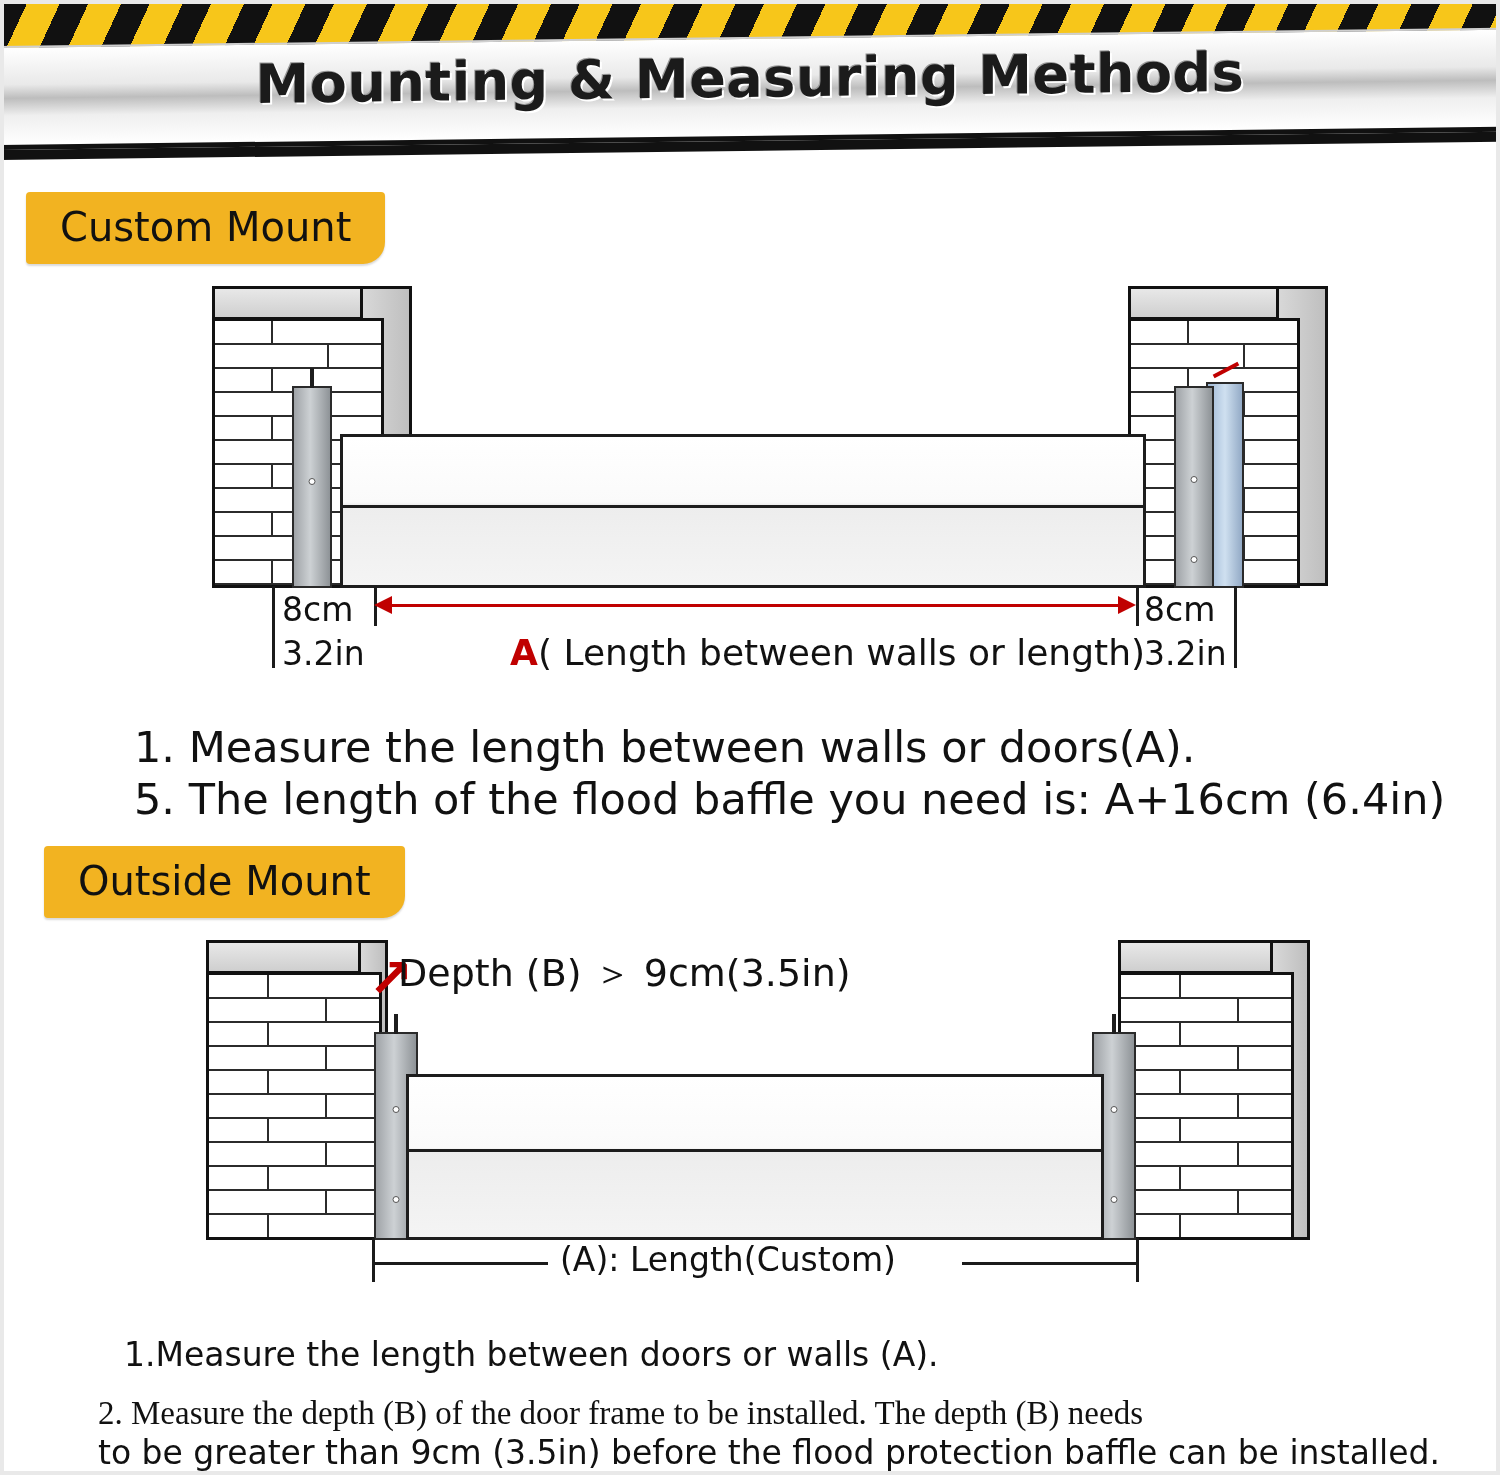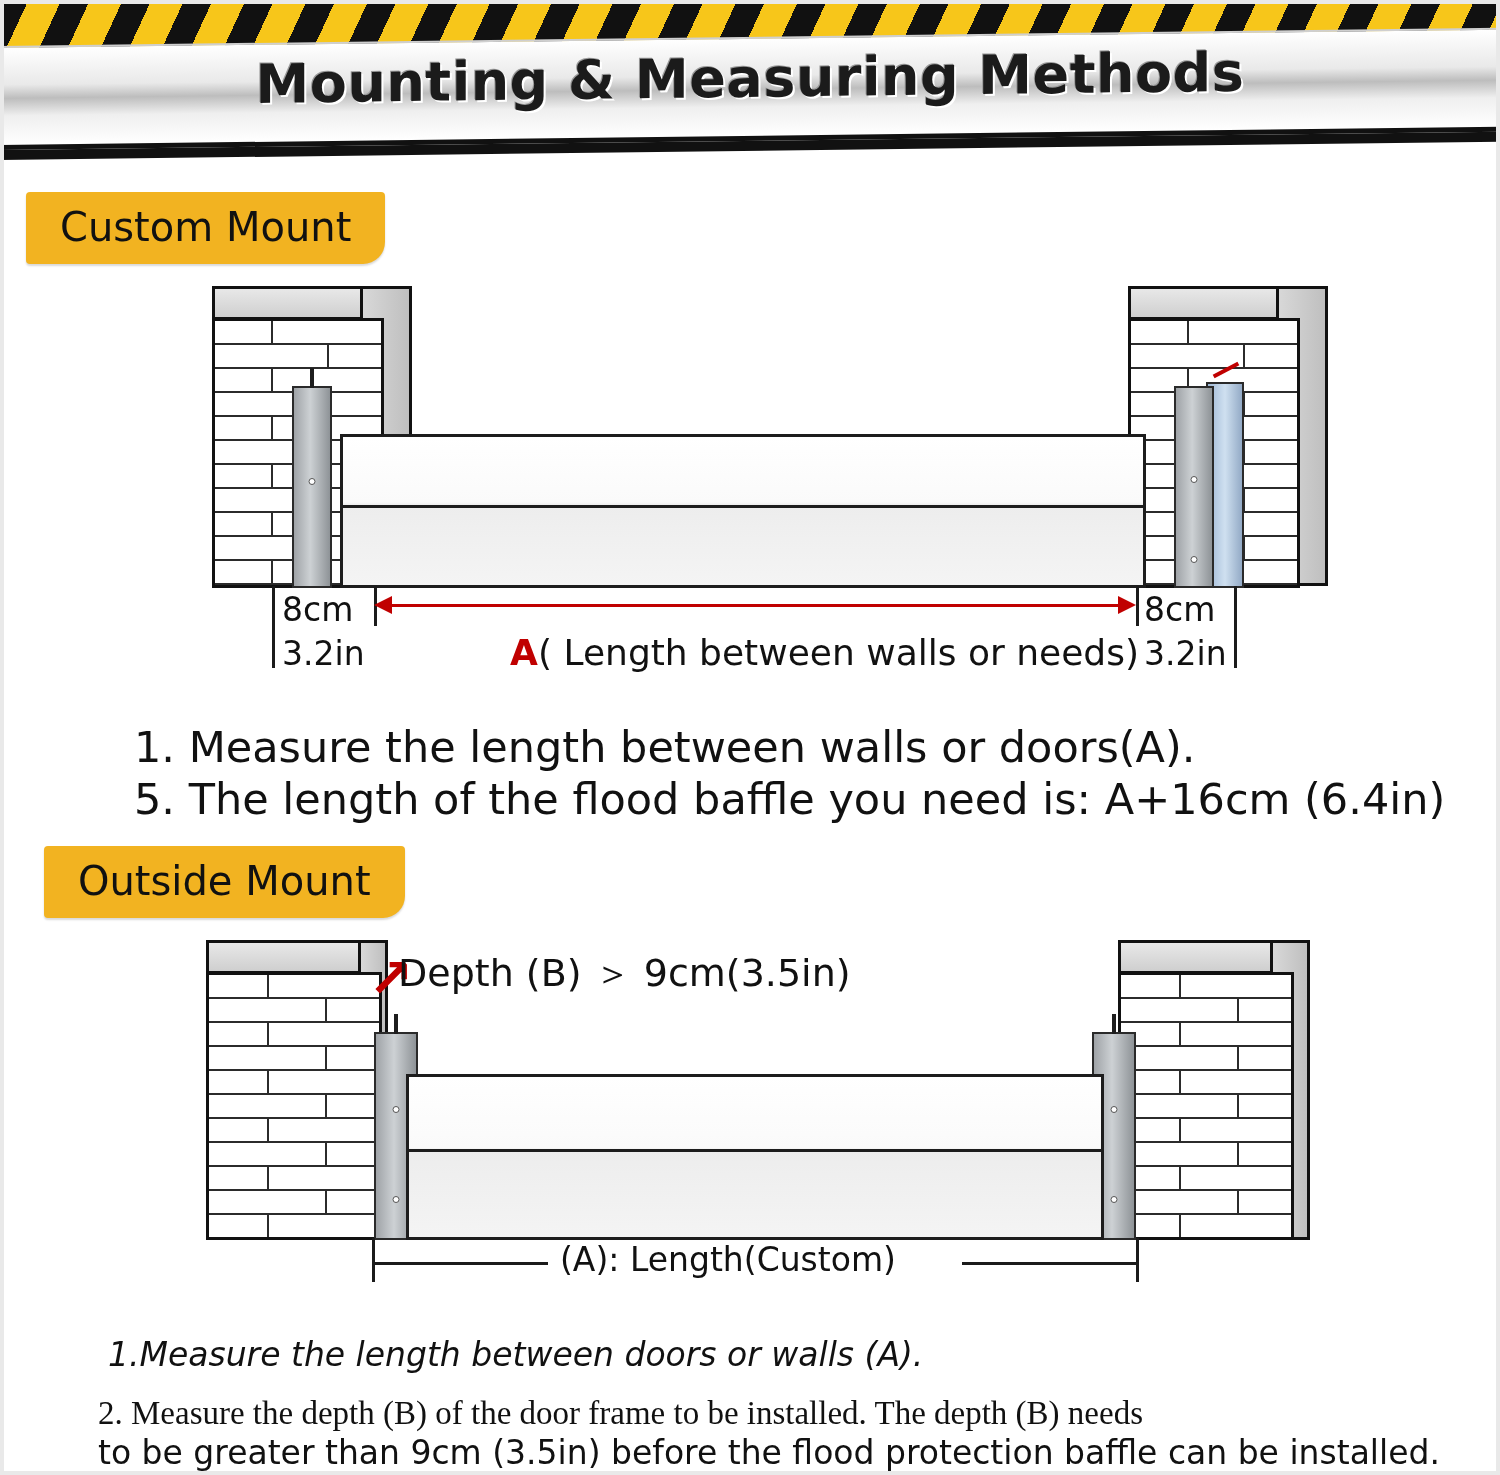--- a/index.html
+++ b/index.html
@@ -278,21 +278,21 @@
   <div class="arrow-l" style="left:374px; top:596px;"></div>
   <div class="arrow-r" style="left:1118px; top:596px;"></div>
 </div>
 
 <div class="lbl" style="left:282px; top:590px;">8cm</div>
 <div class="lbl" style="left:282px; top:634px;">3.2in</div>
 <div class="lbl" style="left:1144px; top:590px;">8cm</div>
 <div class="lbl" style="left:1144px; top:634px;">3.2in</div>
 
 <div class="lbl big" style="left:510px; top:632px; font-weight:bold; color:#c00000;">A</div>
-<div class="lbl big" style="left:538px; top:632px;">( Length between walls or needs)</div>
+<div class="lbl big" style="left:538px; top:632px;">( Length between walls or length)</div>
 
 <div class="note" style="left:134px; top:722px;">1. Measure the length between walls or doors(A).</div>
 <div class="note" style="left:134px; top:774px;">5. The length of the flood baffle you need is: A+16cm (6.4in)</div>
 
 <div class="pill" id="pill-inside">Outside Mount</div>
 
 <div class="dg">
   <div class="pillar-top" style="left:206px; top:940px; width:176px; height:34px;"></div>
   <div class="pillar-side" style="left:358px; top:940px; width:30px; height:300px;"></div>
   <div class="pillar" style="left:206px; top:972px; width:176px; height:268px;">
@@ -350,17 +350,17 @@
 </div>
 
 <div class="dg">
   <div class="tick" style="left:372px; top:1238px; height:44px;"></div>
   <div class="tick" style="left:1136px; top:1238px; height:44px;"></div>
   <div class="dimline black" style="left:372px; top:1262px; width:176px;"></div>
   <div class="dimline black" style="left:962px; top:1262px; width:176px;"></div>
 </div>
 <div class="lbl" style="left:560px; top:1240px;">(A): Length(Custom)</div>
 
-<div class="bottom-text" style="left:108px; top:1334px;font-style:italic;">1.Measure the length between doors or walls (A).</div>
+<div class="bottom-text" style="left:124px; top:1334px;">1.Measure the length between doors or walls (A).</div>
 <div class="bottom-text" style="left:98px; top:1392px;font-family:Liberation Serif, serif;">2. Measure the depth (B) of the door frame to be installed. The depth (B) needs</div>
 <div class="bottom-text" style="left:98px; top:1432px;">to be greater than 9cm (3.5in) before the flood protection baffle can be installed.</div>
 
 <div class="frame-border"></div>
 
 </body></html>

